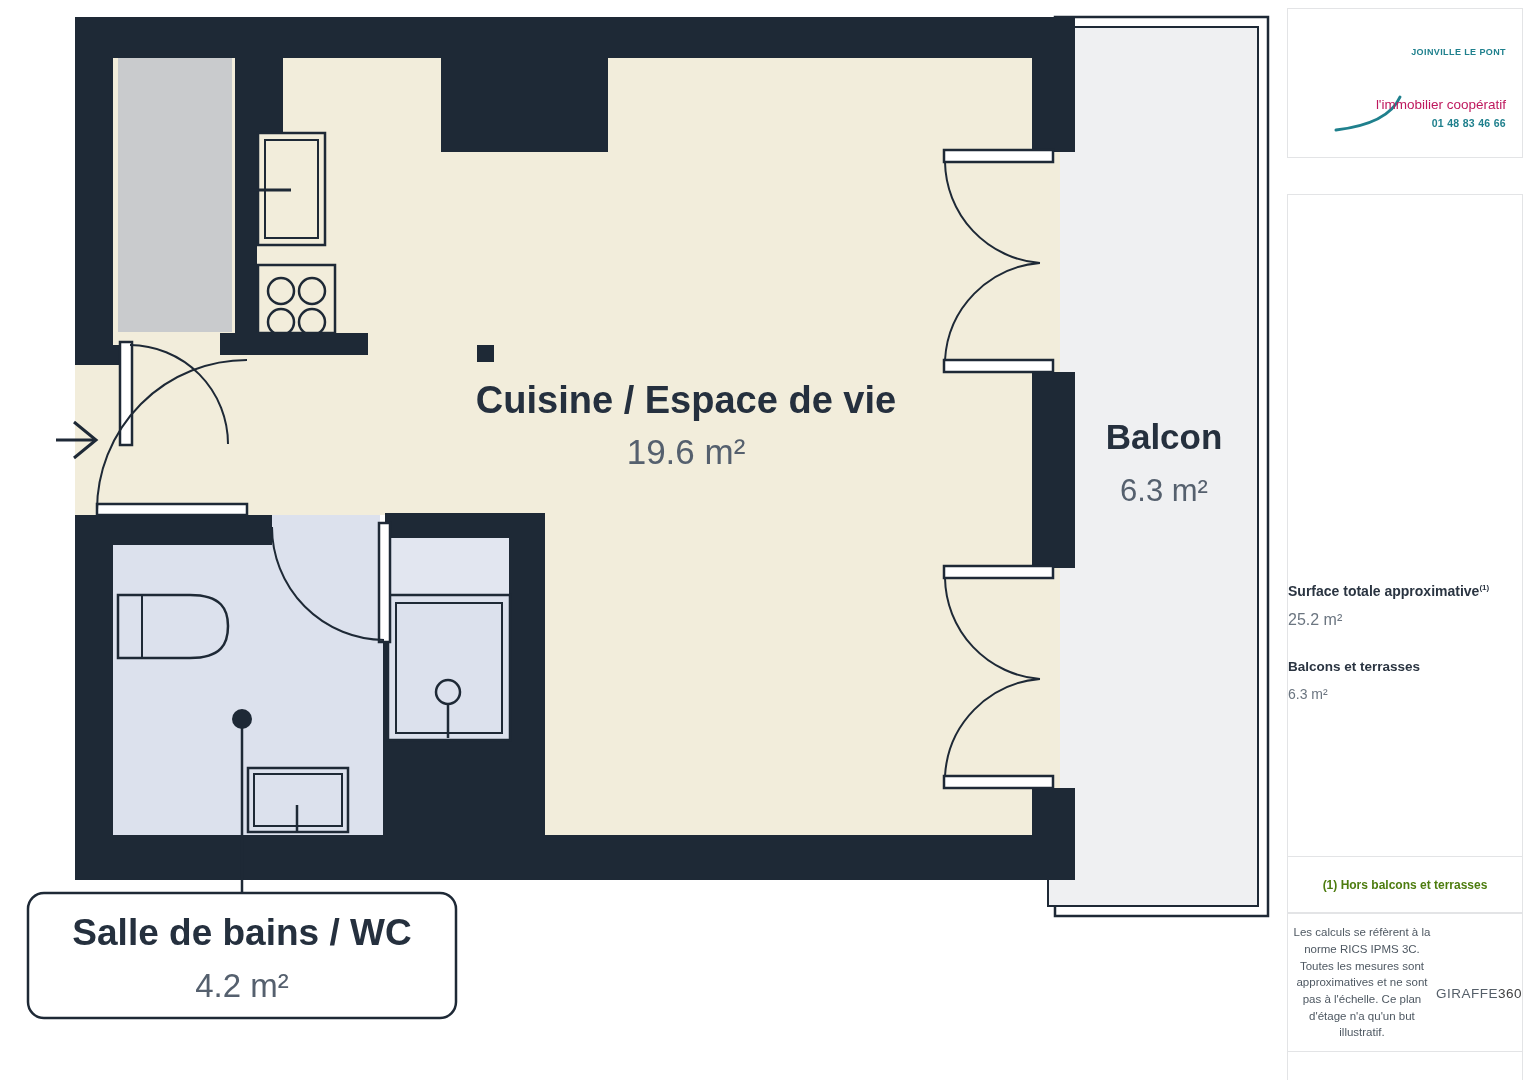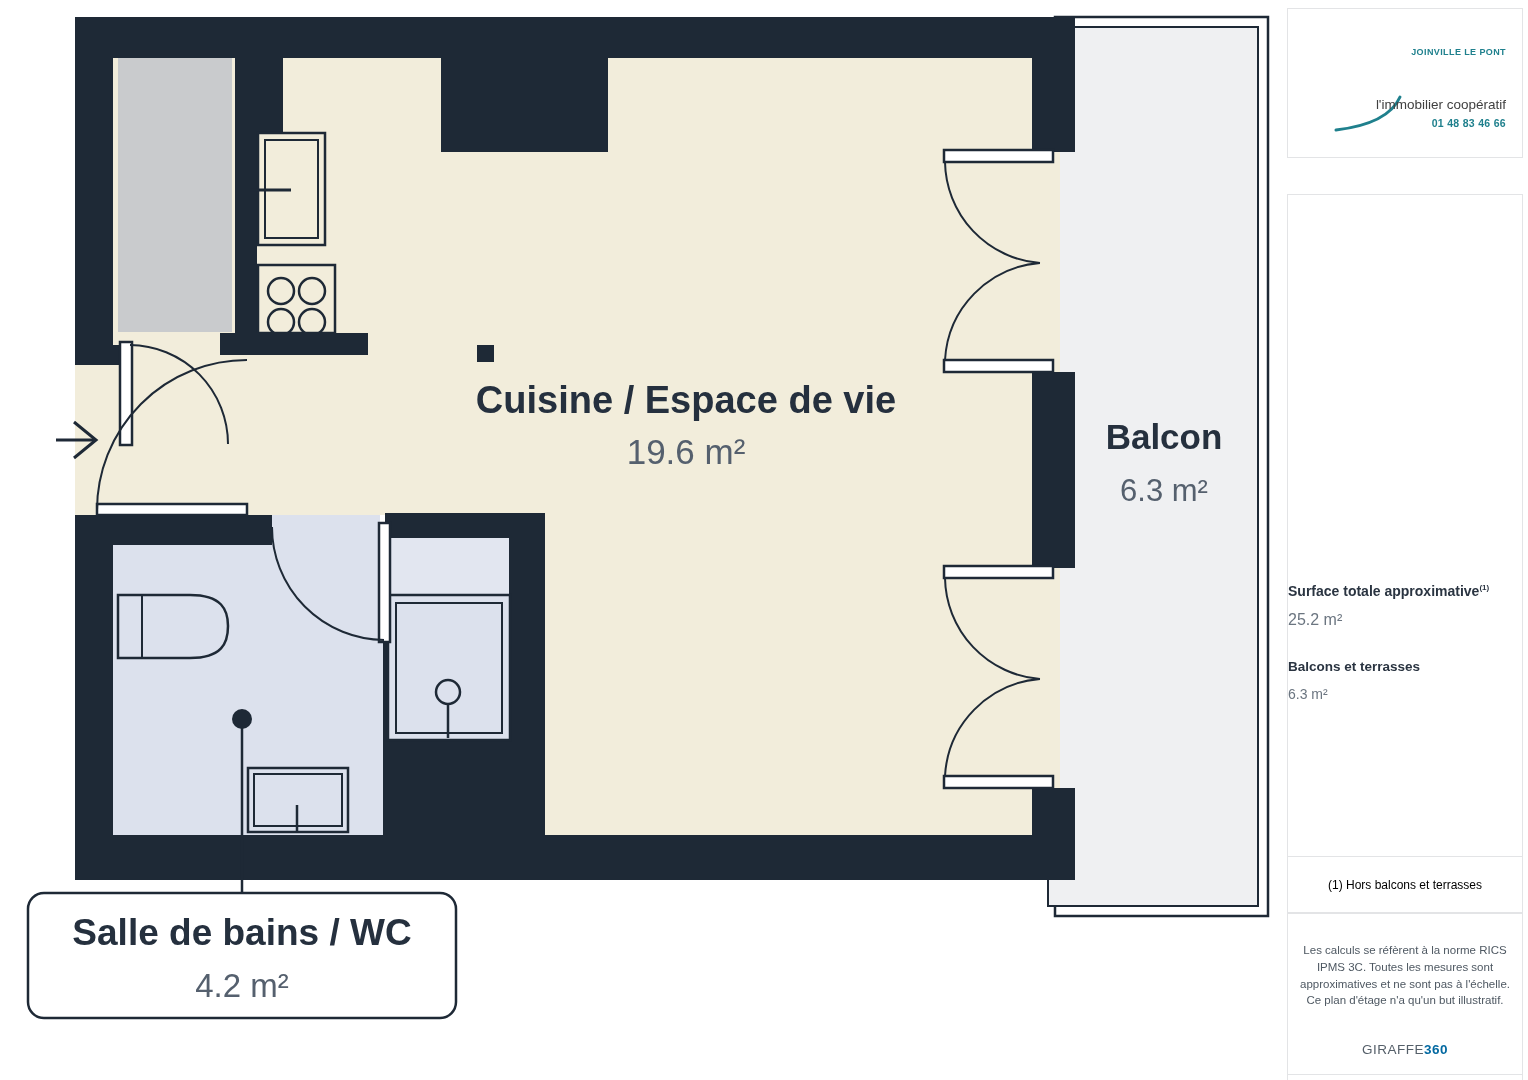--- a/index.html
+++ b/index.html
@@ -14,39 +14,39 @@
   svg text{font-family:"Liberation Sans", sans-serif;}
   .room-title{font-weight:bold;fill:#25303E;}
   .room-area{fill:#55606E;}
 
   
   .sidebar{position:absolute;left:1287px;top:0;width:237px;height:1080px;background:#ffffff;}
   .side-box{position:absolute;left:0;width:236px;background:#ffffff;border:1px solid #E3E4E6;box-sizing:border-box;}
   .box-logo{top:8px;height:150px;}
   .box-surface{top:158px;height:896px;display:flex;flex-direction:column;justify-content:center;margin-top:36px;}
   .box-footnote{top:856px;height:57px;display:flex;align-items:center;justify-content:center;}
-  .box-legal{top:913px;height:162px;display:flex;flex-direction:column;align-items:center;justify-content:center;}
+  .box-legal{top:913px;height:139px;display:flex;flex-direction:row;align-items:center;justify-content:center;}
 
   .brand-location{position:absolute;top:38px;right:16px;font-size:9px;font-weight:bold;color:#1F808D;letter-spacing:.4px;}
   .brand-name{position:absolute;top:28px;left:6px;font-size:47px;font-weight:bold;color:#1F808D;letter-spacing:-1.5px;white-space:nowrap;}
   .brand-swoosh{position:absolute;left:46px;top:86px;}
-  .brand-tagline{position:absolute;top:88px;right:16px;font-size:13.5px;color:#404040;}
+  .brand-tagline{position:absolute;top:88px;right:16px;font-size:13.5px;color:#be185d;}
   .brand-phone{position:absolute;top:108px;right:16px;font-size:10.5px;font-weight:bold;color:#1F808D;letter-spacing:.3px;}
 
   .surface-label{font-size:14px;font-weight:bold;color:#2A3441;white-space:nowrap;}
   .surface-label sup{font-size:8px;}
   .surface-value{font-size:16px;color:#6B7580;margin-top:12px;}
   .balcony-label{font-size:13.5px;font-weight:bold;color:#2A3441;margin-top:30px;}
   .balcony-value{font-size:14px;color:#6B7580;margin-top:12px;}
 
-  .footnote-text{font-size:12px;color:#000000;}
+  .footnote-text{font-size:12px;color:#4d7c0f;font-weight:bold;}
 
   .disclaimer{width:210px;font-size:11.5px;line-height:1.45;color:#4E5862;text-align:center;}
   .watermark{margin-top:22px;font-size:13.5px;letter-spacing:.5px;color:#555F69;}
-  .watermark .wm-suffix{font-weight:bold;color:#0369a1;}
+  .watermark .wm-suffix{font-weight:normal;color:#404040;}
 </style>
 </head>
 <body>
 
 <div class="plan-wrap">
 <svg width="1288" height="1080" viewBox="0 0 1288 1080" xmlns="http://www.w3.org/2000/svg">
 
   <g>
     <rect x="1055" y="17" width="213" height="899" fill="#ffffff" stroke="#1E2936" stroke-width="2.5"></rect>
     <rect x="1048" y="27" width="210" height="879" fill="#EFF0F2" stroke="#1E2936" stroke-width="2"></rect>

